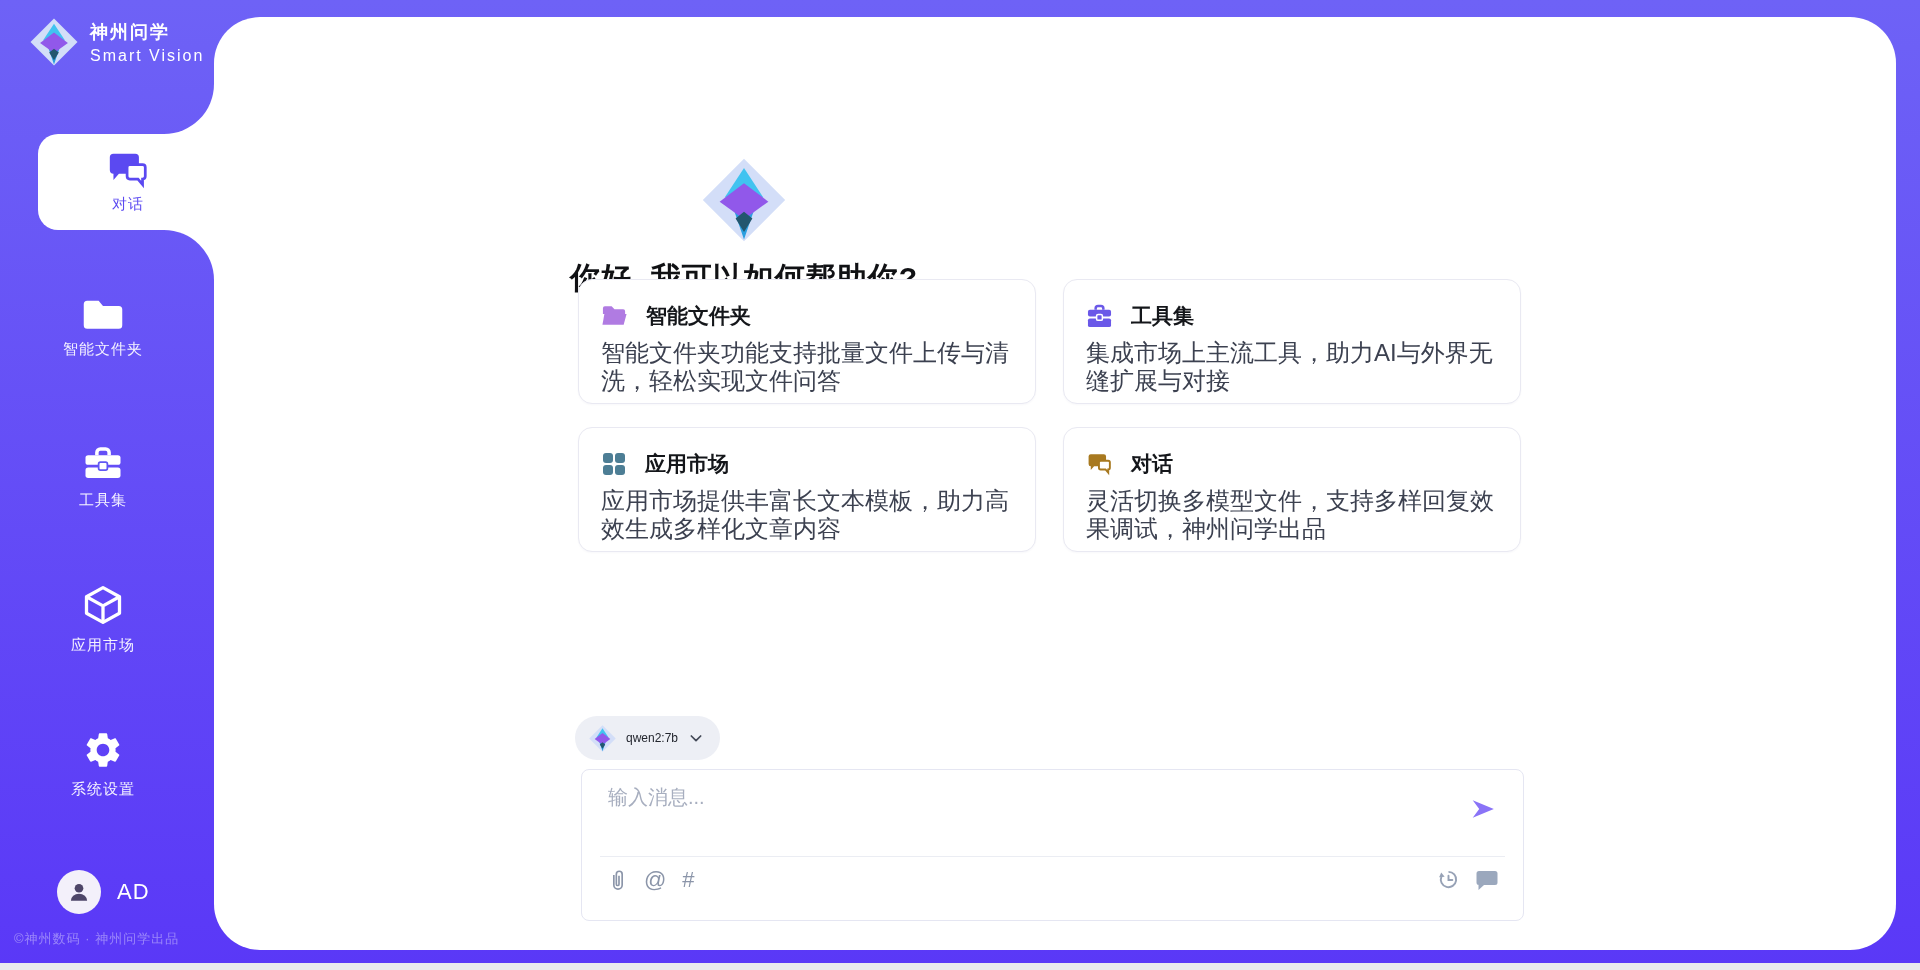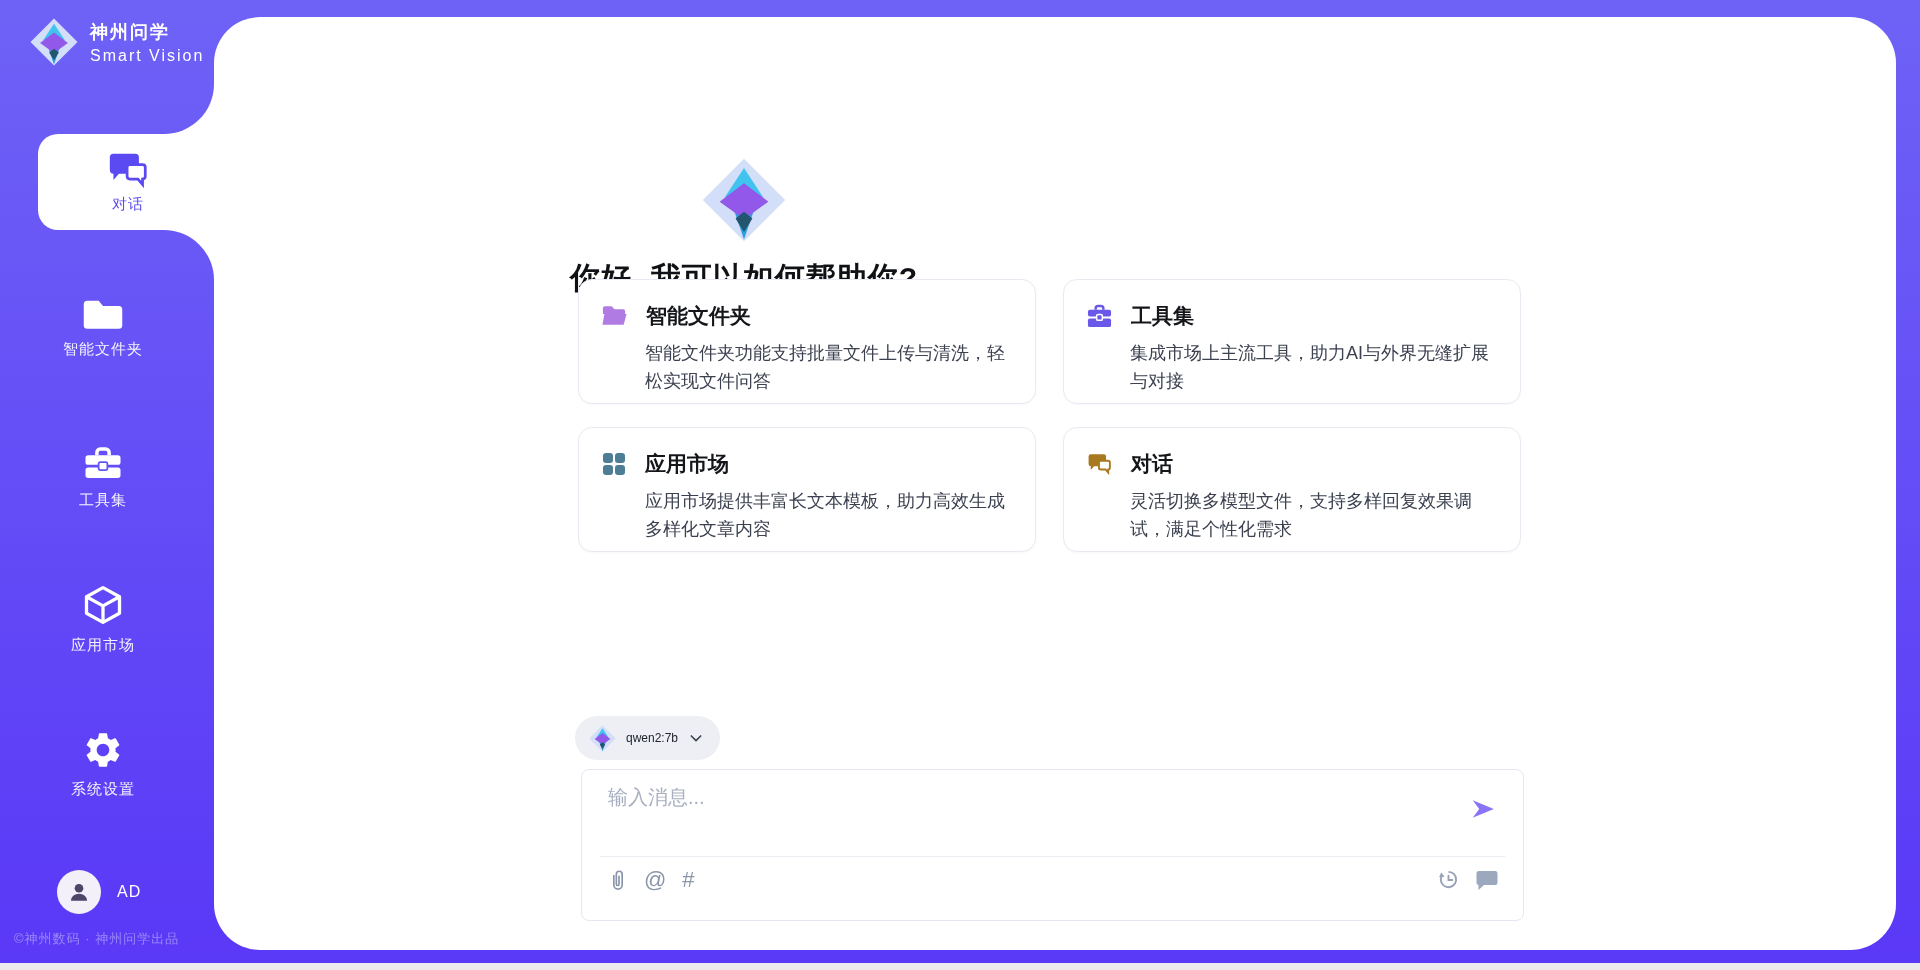--- a/index.html
+++ b/index.html
@@ -41,36 +41,36 @@
 
   .nav-item { position:absolute; left:38px; width:130px;
               display:flex; flex-direction:column; align-items:center; gap:9px; cursor:pointer; }
   .nav-item .nav-label { color:#f4f2ff; }
   .nav-label { font-size:15px; letter-spacing:1px; }
   .ni-folder { top:295px; } .ni-tools { top:444px; } .ni-market { top:583px; } .ni-settings { top:729px; }
 
   .user-row { position:absolute; left:57px; top:870px; display:flex; align-items:center; gap:16px; cursor:pointer; }
   .avatar { width:44px; height:44px; border-radius:50%; background:#f3f0fa;
             display:flex; align-items:center; justify-content:center; }
-  .user-name { color:#ffffff; font-size:16px; letter-spacing:1px; }
+  .user-name { color:#ffffff; font-size:22px; letter-spacing:1px; }
 
   .sidebar-footer { position:absolute; left:14px; top:930px; width:200px;
                     color:rgba(255,255,255,0.38); font-size:13px; letter-spacing:1px; }
 
   
   .greeting { position:absolute; left:570px; top:158px; display:flex; align-items:center; gap:16px;flex-direction:column; }
   .greeting-title { font-size:30px; font-weight:700; color:#101114; letter-spacing:1px; }
 
   .cards { position:absolute; left:578px; top:279px; display:grid;
            grid-template-columns:458px 458px; column-gap:27px; row-gap:23px; }
   .card { height:125px; background:#ffffff; border:1px solid #e9e9f2; border-radius:14px;
           padding:22px 26px 0 22px; cursor:pointer; box-shadow:0 1px 2px rgba(40,40,90,0.03); }
   .card-head { display:flex; align-items:center; gap:18px; }
   .card-title { font-size:21px; font-weight:700; color:#14161a; }
-  .card-desc { margin-top:9px; margin-left:44px; font-size:18px; line-height:28px; color:#3c4150; }
+  .card-desc { margin-top:9px; font-size:24px; line-height:28px; color:#3c4150; }
 
   .model-pill { position:absolute; left:575px; top:716px; height:44px; border-radius:22px;
                 background:#edeff5; display:flex; align-items:center; gap:10px;
                 padding:0 16px 0 14px; cursor:pointer; }
   .model-name { font-size:12px; color:#23262e; }
 
   .composer { position:absolute; left:581px; top:769px; width:943px; height:152px;
               background:#ffffff; border:1.5px solid #e5e6f2; border-radius:8px; }
   .composer textarea { position:absolute; left:26px; top:14px; width:830px; height:62px;
               border:none; outline:none; resize:none; background:transparent;
@@ -220,21 +220,21 @@
     </div>
 
     <div class="card">
       <div class="card-head">
         <svg width="27" height="24" viewBox="0 0 48 44">
           <path d="M8,4 h24 a4,4 0 0 1 4,4 v14 a4,4 0 0 1 -4,4 h-18 l-6,7 v-7 h0 a4,4 0 0 1 -4,-4 V8 a4,4 0 0 1 4,-4 z" fill="#a8791f"></path>
           <path d="M26,16 h14 a3,3 0 0 1 3,3 v10 a3,3 0 0 1 -3,3 v6 l-5,-6 h-9 a3,3 0 0 1 -3,-3 V19 a3,3 0 0 1 3,-3 z" fill="#ffffff" stroke="#a8791f" stroke-width="3.5"></path>
         </svg>
         <div class="card-title">对话</div>
       </div>
-      <div class="card-desc">灵活切换多模型文件，支持多样回复效果调试，满足个性化需求</div>
+      <div class="card-desc">灵活切换多模型文件，支持多样回复效果调试，神州问学出品</div>
     </div>
   </div>
 
   <div class="model-pill">
     <svg class="gem" width="27" height="27">
         <use href="#gem"></use>
       </svg>
     <div class="model-name">qwen2:7b</div>
     <svg width="16" height="16" viewBox="0 0 24 24">
       <polyline points="5,9 12,16 19,9" fill="none" stroke="#444a58" stroke-width="2.6" stroke-linecap="round" stroke-linejoin="round"></polyline>

